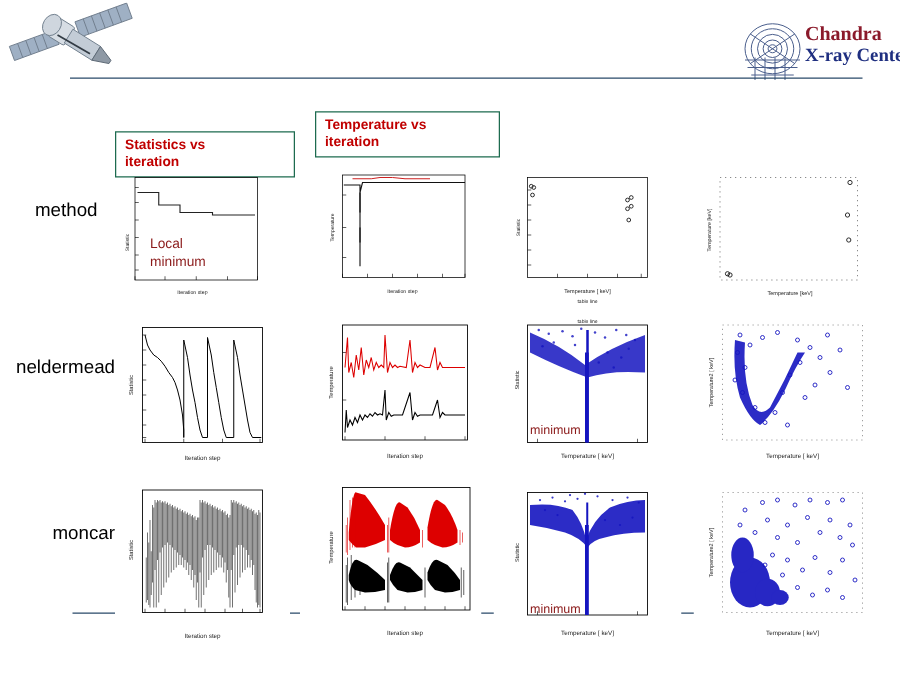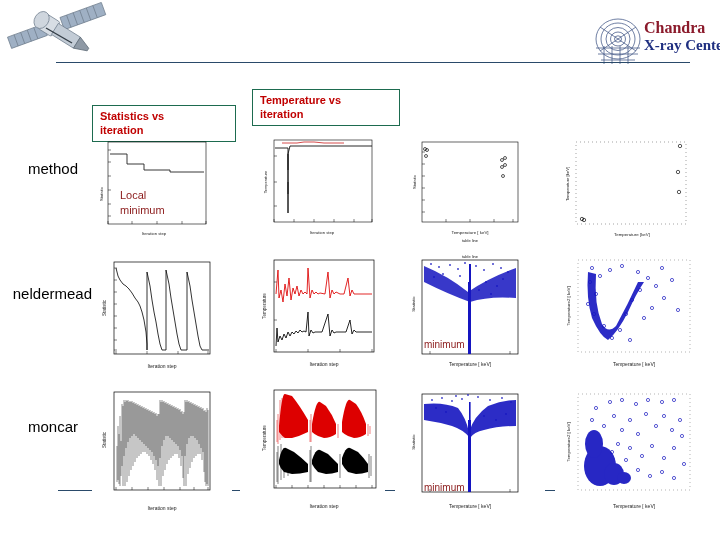--- a/index.html
+++ b/index.html
@@ -92,21 +92,21 @@
   
   .row-label {
     position: absolute;
     font-size: 15px;
     color: #000000;
     white-space: nowrap;
     text-align: right;
   }
   #row-label-0 { left: 0px;  top: 160px; width: 78px; }
   #row-label-1 { left: 0px;  top: 285px; width: 92px; }
-  #row-label-2 { left: 0px;  top: 418px; width: 78px; }
+  #row-label-2 { left: 14px;  top: 418px; width: 78px; }
 
   
   .panel {
     position: absolute;
     box-sizing: border-box;
   }
   .plot-svg { display: block; width: 100%; height: 100%; }
 
   
   .annot {

